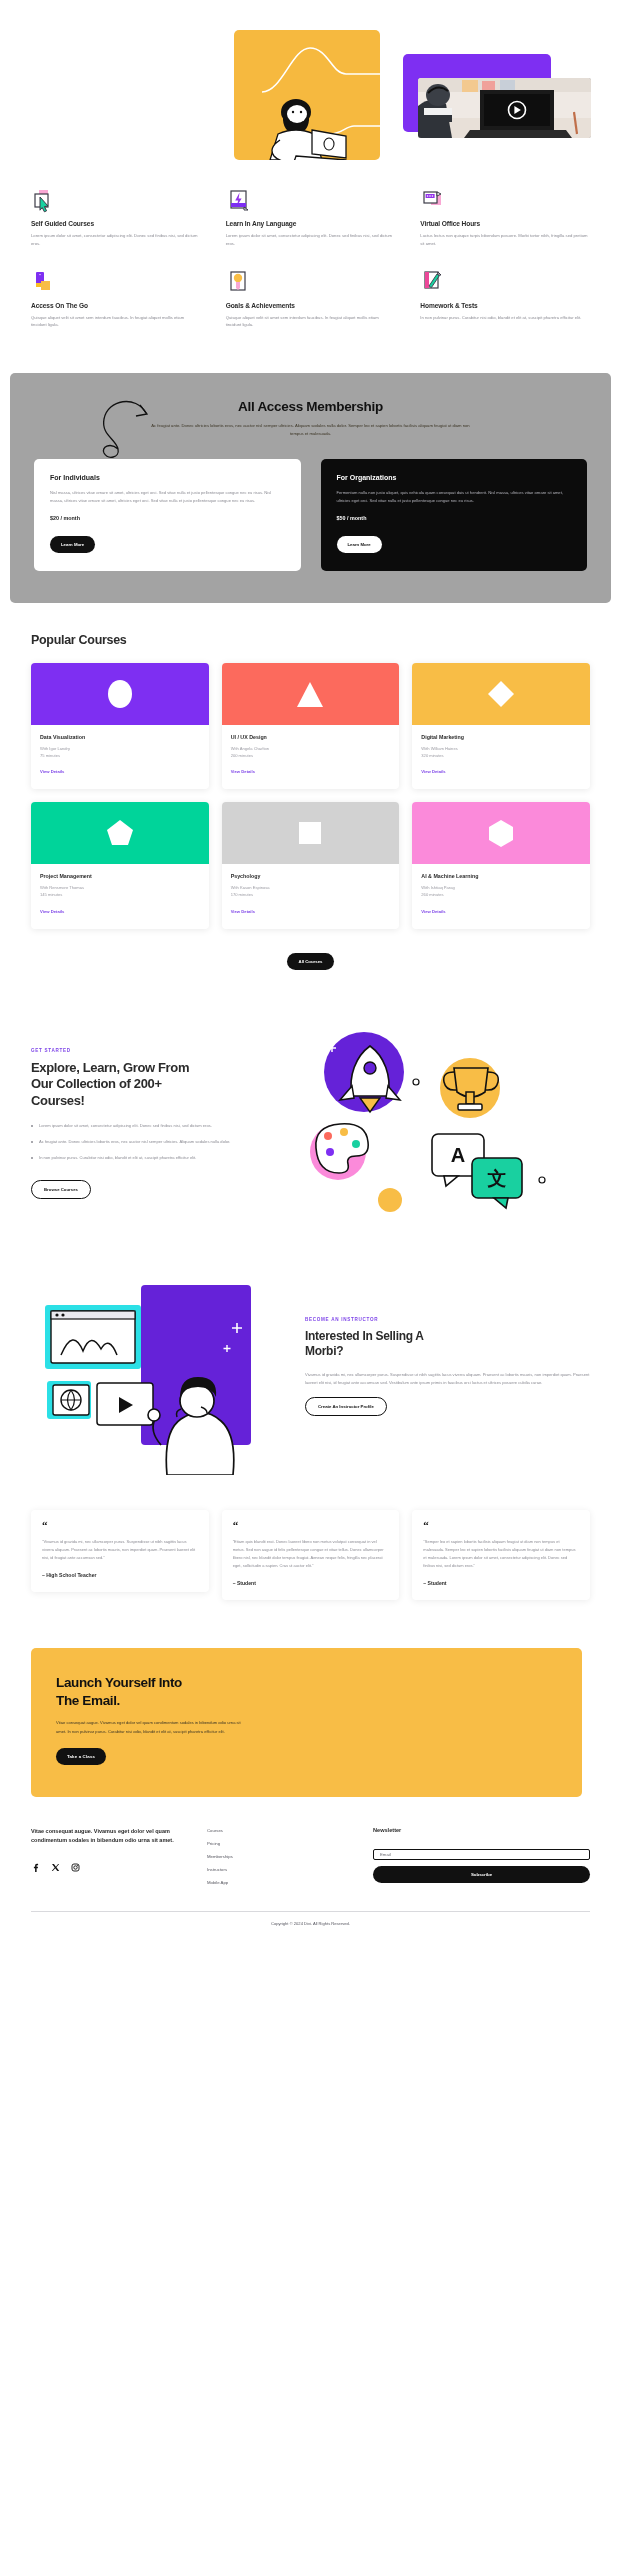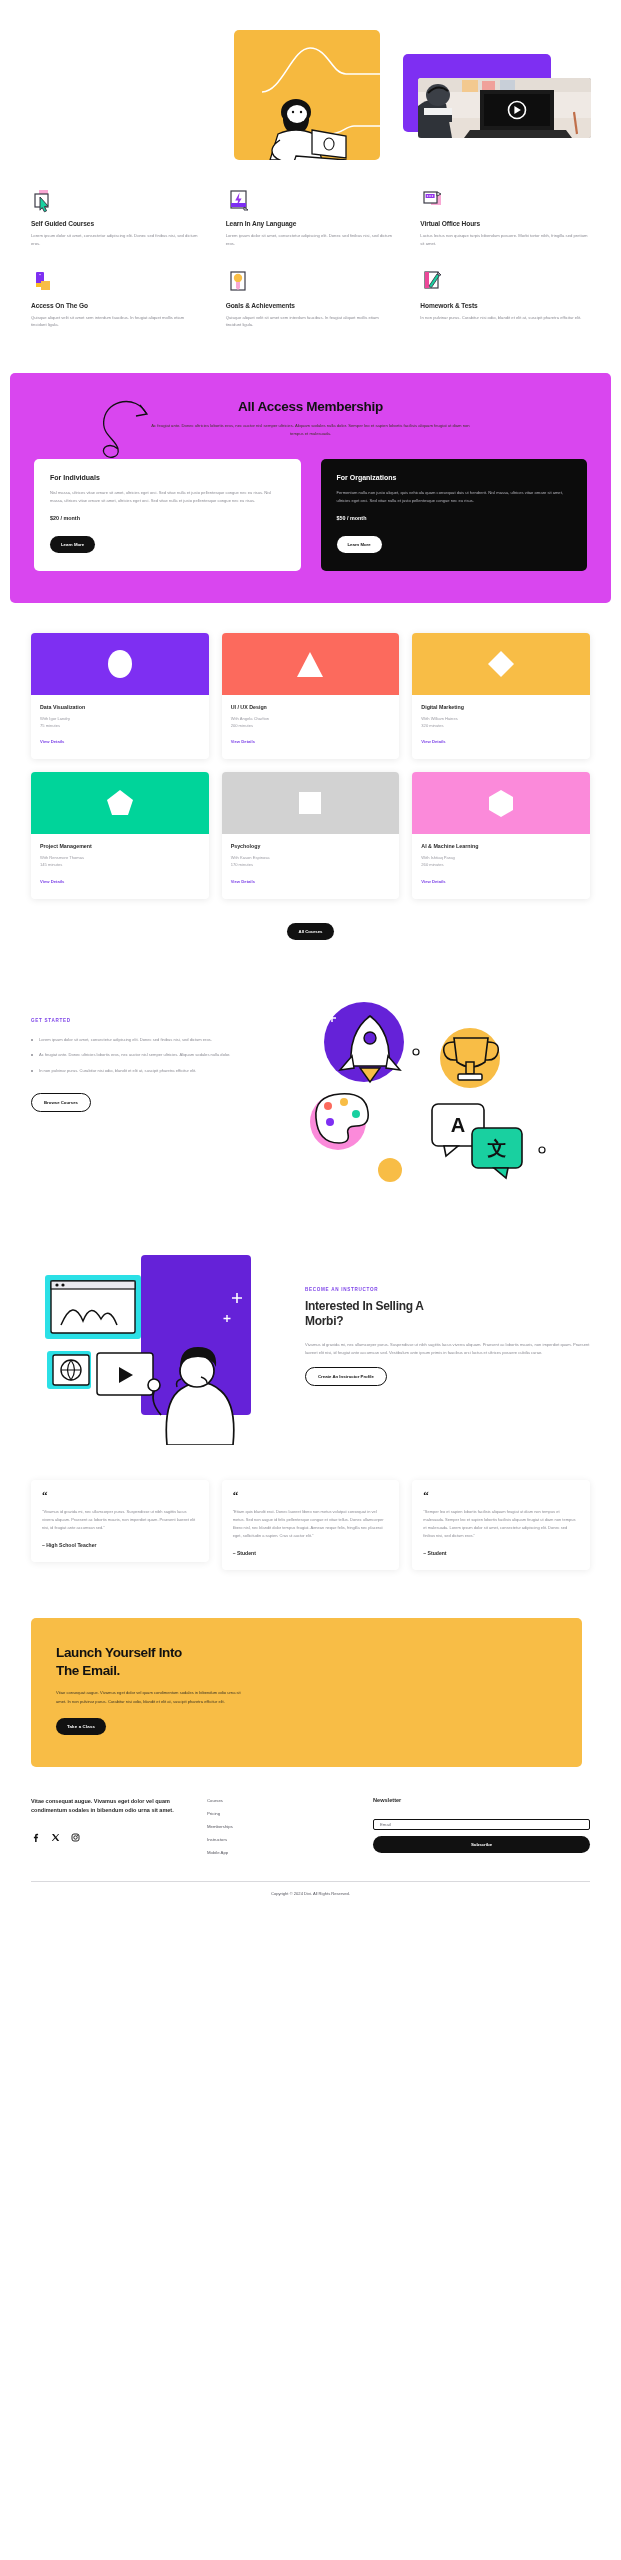--- a/index.html
+++ b/index.html
@@ -107,21 +107,21 @@
   }
   .feature-desc {
     font-size: 4.2px;
     line-height: 1.85;
     color: #8b8b93;
   }
 
   
   .membership {
     margin: 12px 10px 0 10px;
-    background: #d946ef;
+    background: #a3a3a3;
     border-radius: 5px;
     padding: 26px 24px 32px 24px;
     position: relative;
     overflow: hidden;
   }
   .membership-title {
     text-align: center;
     font-size: 13.5px;
     font-weight: 700;
     color: #111;
@@ -598,20 +598,21 @@
       <div class="plan dark">
         <div class="plan-title">For Organizations</div>
         <div class="plan-desc">Fermentum nulla non justo aliquet, quis vehicula quam consequat duis ut hendrerit. Nisl massa, ultrices vitae ornare sit amet, ultricies eget orci. Sed vitae nulla et justo pellentesque congue nec eu risus.</div>
         <div class="plan-price">$50 / month</div>
         <button class="btn-pill">Learn More</button>
       </div>
     </div>
   </section>
 
   <section class="courses-section">
+    <h2 class="section-title">Popular Courses</h2>
 
     <div class="course-grid">
 
       <div class="course-card">
         <div class="course-thumb" style="background:#7e2ff2">
           <svg width="34" height="34" viewBox="0 0 34 34">
               <ellipse cx="17" cy="17" rx="12" ry="14" fill="#fff"></ellipse>
             </svg>
         </div>
         <div class="course-body">
@@ -694,20 +695,25 @@
     </div>
 
     <div class="all-courses-wrap">
       <button class="btn btn-allcourses">All Courses</button>
     </div>
   </section>
 
   <section class="explore">
     <div class="explore-left">
       <div class="eyebrow">GET STARTED</div>
+      <h2 class="explore-title">
+        <span>Explore, Learn, Grow From</span><br>
+        <span>Our Collection of 200+</span><br>
+        <span>Courses!</span>
+      </h2>
       <ul class="explore-list">
         <li>Lorem ipsum dolor sit amet, consectetur adipiscing elit. Donec sed finibus nisi, sed dictum eros.</li>
         <li>Ac feugiat ante. Donec ultricies lobortis eros, nec auctor nisl semper ultricies. Aliquam sodales nulla dolor.</li>
         <li>In non pulvinar purus. Curabitur nisi odio, blandit et elit at, suscipit pharetra efficitur elit.</li>
       </ul>
       <button class="btn btn-outline">Browse Courses</button>
     </div>
 
     <div class="explore-right">
       <svg width="320" height="190" viewBox="0 0 320 190">

